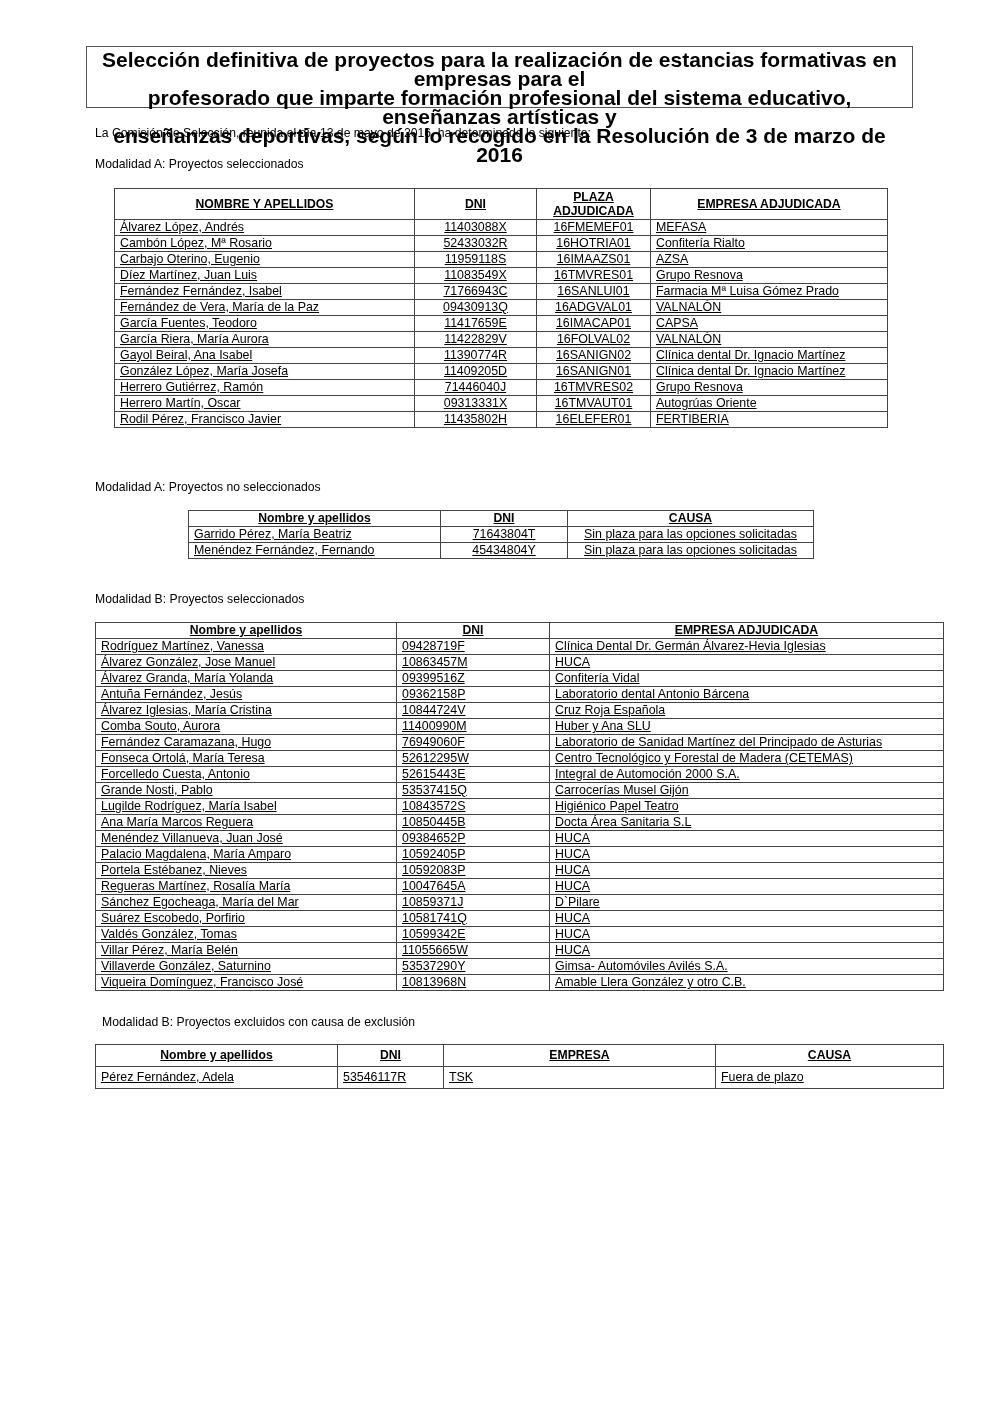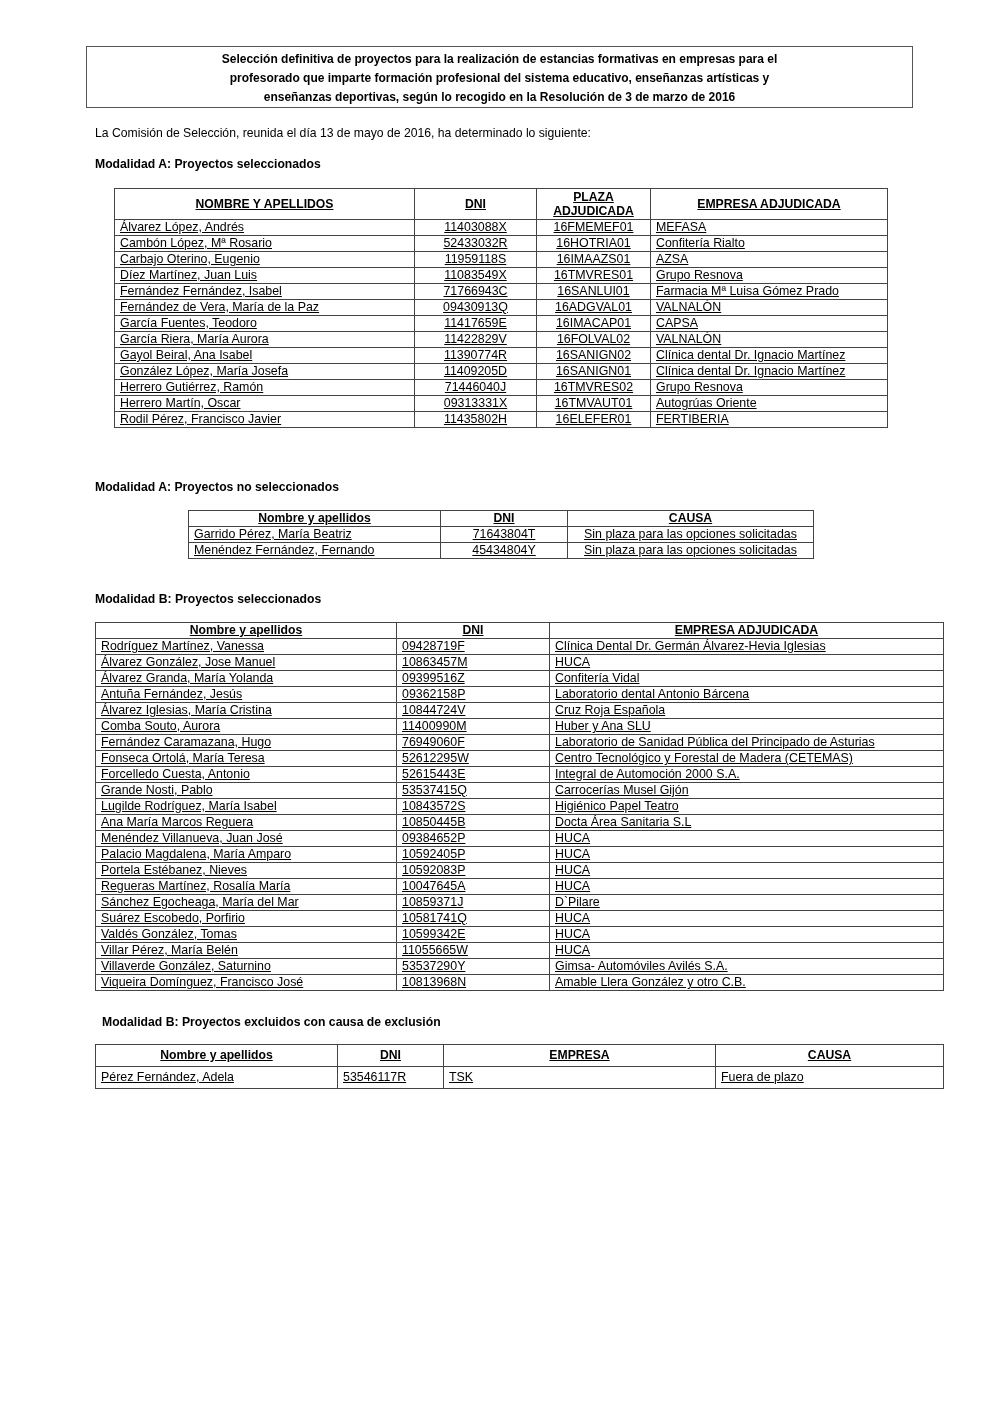--- a/index.html
+++ b/index.html
@@ -3,28 +3,28 @@
 <meta charset="utf-8">
 <style>
   html, body { margin: 0; padding: 0; background: #ffffff; }
   body {
     width: 1000px; height: 1415px; position: relative; overflow: hidden;
     font-family: "Liberation Sans", sans-serif; color: #000;
   }
   .title-box {
     position: absolute; left: 86px; top: 46px; width: 827px; height: 62px;
     border: 1px solid #555; box-sizing: border-box;
-    text-align: center; font-weight: bold; font-size: 12px; line-height: 19px;
+    text-align: center; font-weight: bold; font-size: 21px; line-height: 19px;
     padding-top: 3px;
   }
   .intro {
     position: absolute; left: 95px; top: 126px; font-size: 12.2px;
   }
   .section-title {
-    position: absolute; left: 95px; font-size: 12.2px; font-weight: bold;
+    position: absolute; left: 95px; font-size: 12.2px; font-weight: normal;
   }
   table {
     position: absolute; border-collapse: collapse; font-size: 12.4px;
     table-layout: fixed;
     text-decoration: underline;
   }
   td, th {
     border: 1px solid #444; padding: 0 5px; white-space: nowrap; overflow: hidden;
     line-height: 15px; height: 15px;
   }
@@ -226,21 +226,21 @@
         <td class="l">Cruz Roja Española</td>
       </tr>
       <tr>
         <td class="l">Comba Souto, Aurora</td>
         <td class="l">11400990M</td>
         <td class="l">Huber y Ana SLU</td>
       </tr>
       <tr>
         <td class="l">Fernández Caramazana, Hugo</td>
         <td class="l">76949060F</td>
-        <td class="l">Laboratorio de Sanidad Pública del Principado de Asturias</td>
+        <td class="l">Laboratorio de Sanidad Martínez del Principado de Asturias</td>
       </tr>
       <tr>
         <td class="l">Fonseca Ortolá, María Teresa</td>
         <td class="l">52612295W</td>
         <td class="l">Centro Tecnológico y Forestal de Madera (CETEMAS)</td>
       </tr>
       <tr>
         <td class="l">Forcelledo Cuesta, Antonio</td>
         <td class="l">52615443E</td>
         <td class="l">Integral de Automoción 2000 S.A.</td>

